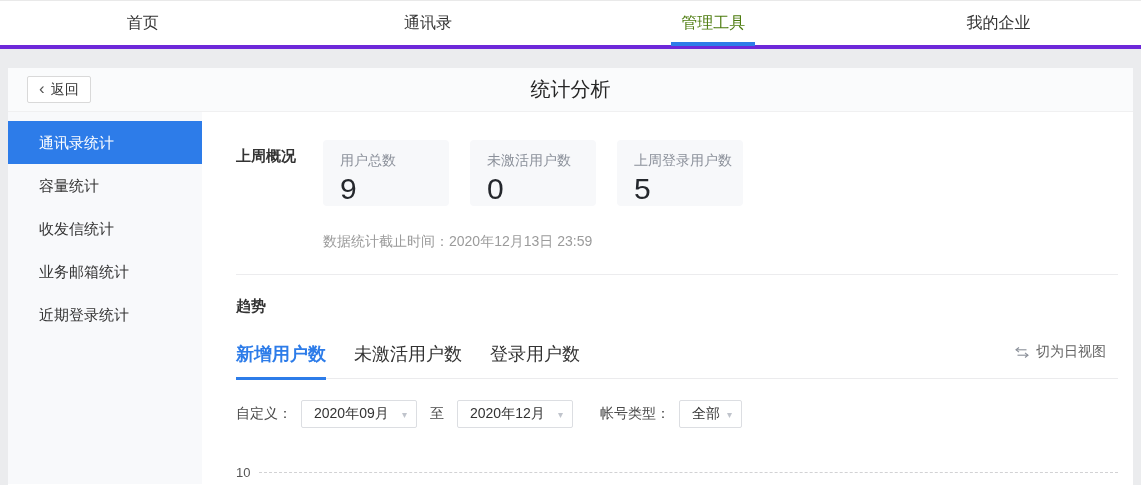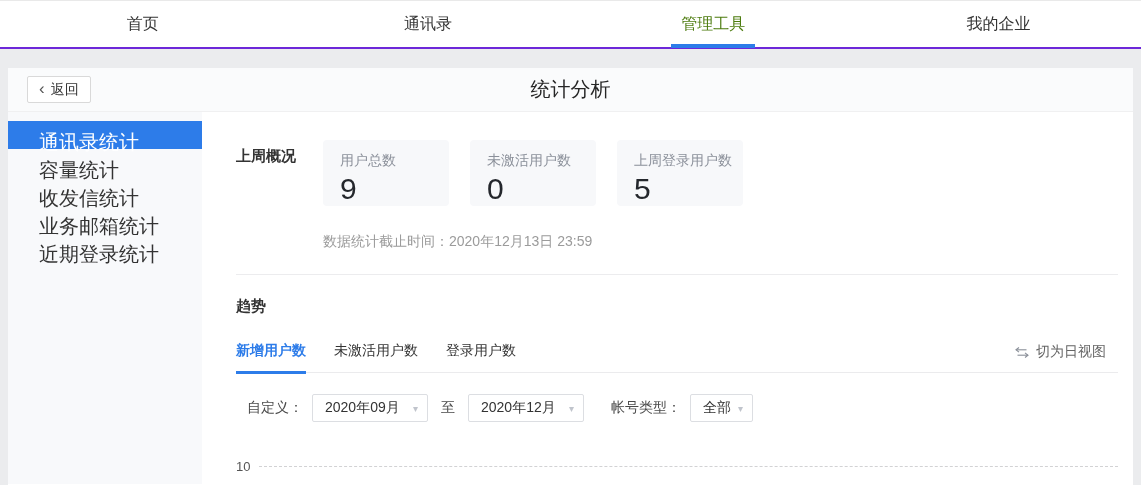--- a/index.html
+++ b/index.html
@@ -6,21 +6,21 @@
   html,body { width:1141px; height:485px; }
   body {
     background:#ebecee;
     font-family:"Liberation Sans","DejaVu Sans",sans-serif;
     color:#333;
     overflow:hidden;
   }
   
   .topnav {
     height:49px; background:#fff;
-    border-top:1px solid #e9e9e9; border-bottom:2px solid #6d28d9;
+    border-top:1px solid #e9e9e9; border-bottom:4px solid #6d28d9;
     display:flex;
   }
   .nav-item {
     flex:1; display:flex; align-items:center; justify-content:center;
     font-size:16px; color:#333; position:relative; cursor:pointer;
   }
   .nav-item.active { color:#4d7c0f; }
   .nav-underline {
     position:absolute; bottom:-1px; left:50%; transform:translateX(-50%);
     width:84px; height:4px; background:#2d7ce9;
@@ -36,22 +36,22 @@
     background:#fff; border:1px solid #d9d9d9; border-radius:2px;
     display:flex; align-items:center; padding:0 11px; gap:6px;
     font-size:14px; color:#333; cursor:pointer;
   }
   .back-chevron { font-size:17px; color:#555; line-height:1; margin-top:-2px; }
   .panel-title { font-size:20px; color:#262626; }
   
   .panel-body { display:flex; height:372px; }
   .sidebar { width:194px; background:#f8f9fb; padding-top:9px; flex-shrink:0; }
   .side-item {
-    height:28px; line-height:43px; padding-left:31px;
-    font-size:20px; color:#333; cursor:pointer; white-space:nowrap;
+    height:43px; line-height:43px; padding-left:31px;
+    font-size:15px; color:#333; cursor:pointer; white-space:nowrap;
   }
   .side-item.active { background:#2d7ce9; color:#fff; }
   .content { flex:1; padding:0 15px 0 34px; }
   
   .overview-row { display:flex; margin-top:28px; }
   .section-title { width:87px; flex-shrink:0; font-size:15px; font-weight:bold; color:#333; padding-top:7px; }
   .cards { display:flex; gap:21px; }
   .card {
     width:126px; height:66px; background:#f7f8fa; border-radius:4px;
     padding:12px 0 0 17px;
@@ -60,32 +60,32 @@
   .card-value { font-size:30px; color:#24272c; line-height:1.1; margin-top:2px; }
   .cutoff { margin:27px 0 0 87px; font-size:14px; color:#9b9b9b; }
   .divider { margin-top:23px; border-top:1px solid #ececee; }
   .trend-title-row { margin-top:22px; }
   .trend-title { width:auto; padding-top:0; }
   
   .tabs-row {
     position:relative; margin-top:26px; display:flex; gap:28px;
     border-bottom:1px solid #ebebed;
   }
-  .tab { padding-bottom:11px; font-size:14px; color:#333; cursor:pointer; }
+  .tab { padding-bottom:11px; font-size:18px; color:#333; cursor:pointer; }
   .tab.active {
     color:#2d7ce9; font-weight:bold;
     border-bottom:3px solid #2d7ce9; margin-bottom:-2px;
   }
   .switch-view {
     position:absolute; right:12px; top:1px; display:flex; align-items:center; gap:7px;
     font-size:14px; color:#666; cursor:pointer;
   }
   
   .filters { display:flex; align-items:center; margin-top:21px; font-size:14px; }
-  .filter-label { color:#4a4a4a; margin-right:9px;margin-left:11px; }
+  .filter-label { color:#4a4a4a; margin-right:9px; }
   .select {
     height:28px; background:#fff; border:1px solid #dcdee2; border-radius:2px;
     display:flex; align-items:center; justify-content:space-between;
     padding:0 9px 0 12px; font-size:14px; color:#333; cursor:pointer;
   }
   .select-start, .select-end { width:116px; }
   .select-type { width:63px; }
   .caret { color:#c0c4cc; font-size:10px; margin-left:6px; }
   .to-label { margin:0 13px; color:#4a4a4a; }
   .type-label { margin-left:27px; }

